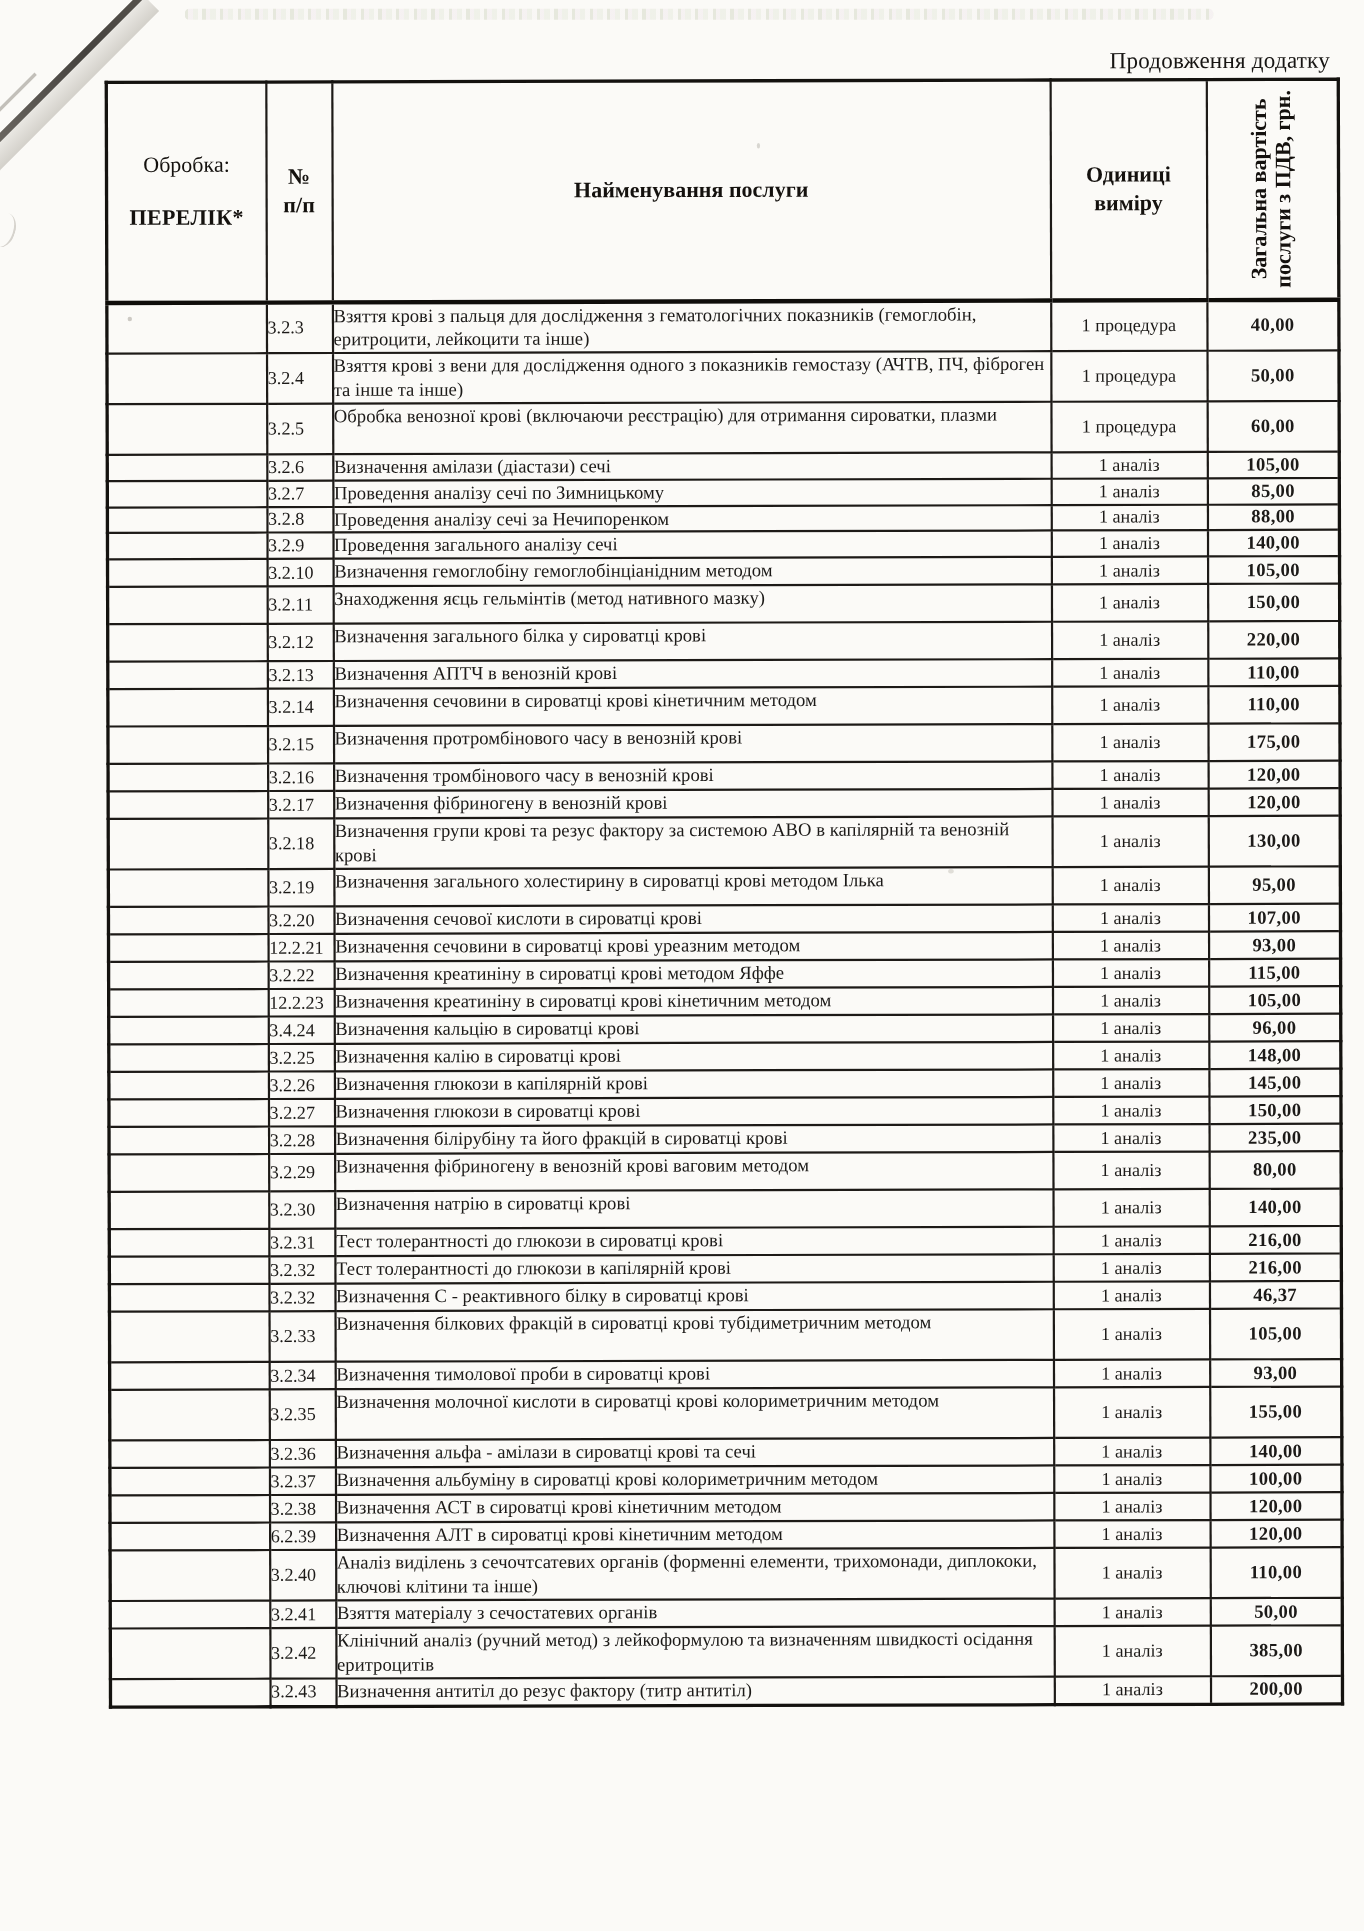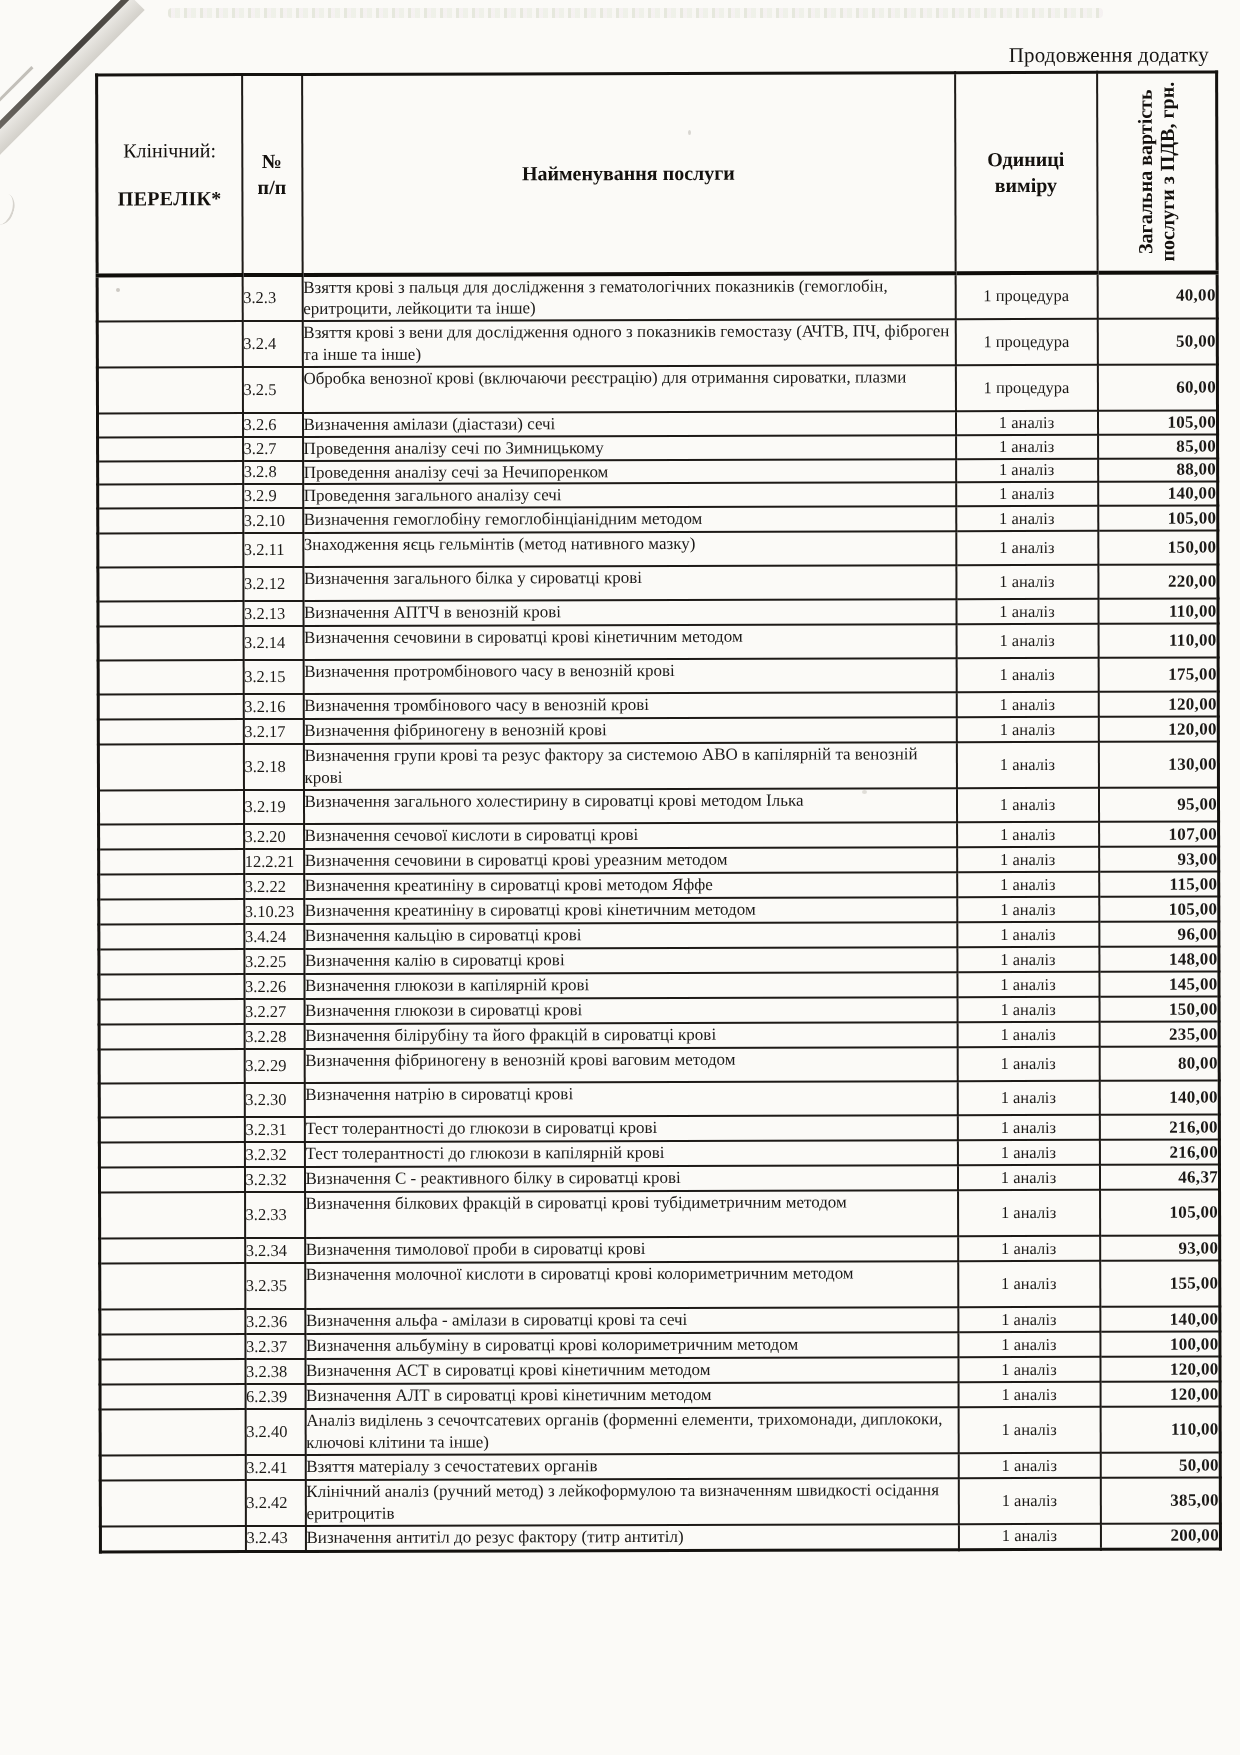--- a/index.html
+++ b/index.html
@@ -90,21 +90,21 @@
   }
   td.service-cell{
     vertical-align:top;text-align:left;
     padding:2px 8px 2px 7px;line-height:1.28;
   }
   td.unit-cell{
     text-align:center;vertical-align:middle;
     font-size:16.5px;padding-top:7px;margin-left:40px;
   }
   td.price-cell{
-    text-align:right;vertical-align:middle;
+    text-align:center;vertical-align:middle;
     font-weight:bold;font-size:17px;padding-top:7px;letter-spacing:.3px;
   }
 </style>
 </head>
 <body>
 
 <div class="top-noise"></div>
 <div class="fold-light"></div>
 <div class="fold-dark"></div>
 <div class="fold-dark2"></div>
@@ -120,21 +120,21 @@
     <colgroup>
       <col style="width:145px">
         <col style="width:60px">
         <col style="width:653px">
         <col style="width:142px">
         <col style="width:120px">
     </colgroup>
     <thead>
       <tr>
         <th class="h-basis">
-          <div class="l1">Клінічний:</div>
+          <div class="l1">Обробка:</div>
           <div class="l2">ПЕРЕЛІК*</div>
         </th>
         <th class="h-num">
           <div>№</div>
           <div>п/п</div>
         </th>
         <th class="h-service">Найменування послуги</th>
         <th class="h-unit">Одиниці виміру</th>
         <th class="h-cost">
           <div class="rot">Загальна вартість послуги з ПДВ, грн.</div>
@@ -297,21 +297,21 @@
   <tr style="height: 25px;">
     <td class="basis-cell"></td>
     <td class="num-cell">3.2.22</td>
     <td class="service-cell">Визначення креатиніну в сироватці крові методом Яффе</td>
     <td class="unit-cell">1 аналіз</td>
     <td class="price-cell">115,00</td>
   </tr>
 
   <tr style="height: 25px;">
     <td class="basis-cell"></td>
-    <td class="num-cell">3.10.23</td>
+    <td class="num-cell">12.2.23</td>
     <td class="service-cell">Визначення креатиніну в сироватці крові кінетичним методом</td>
     <td class="unit-cell">1 аналіз</td>
     <td class="price-cell">105,00</td>
   </tr>
 
   <tr style="height: 25px;">
     <td class="basis-cell"></td>
     <td class="num-cell">3.4.24</td>
     <td class="service-cell">Визначення кальцію в сироватці крові</td>
     <td class="unit-cell">1 аналіз</td>

